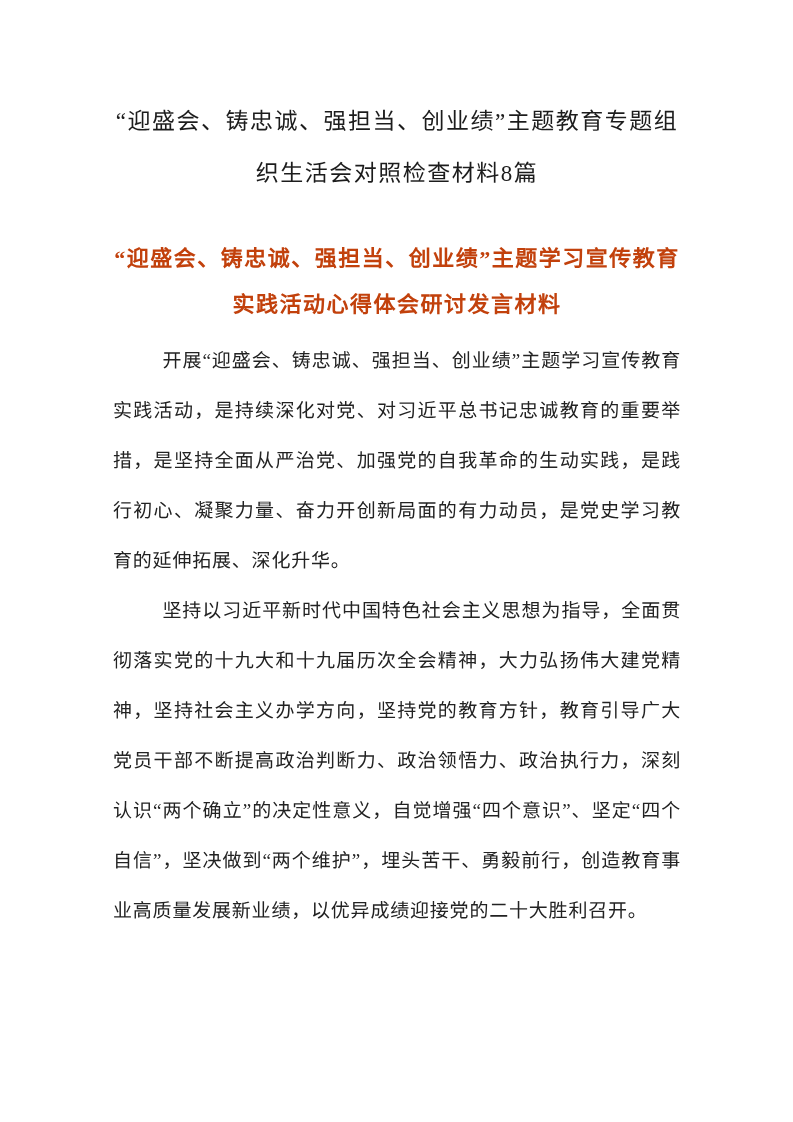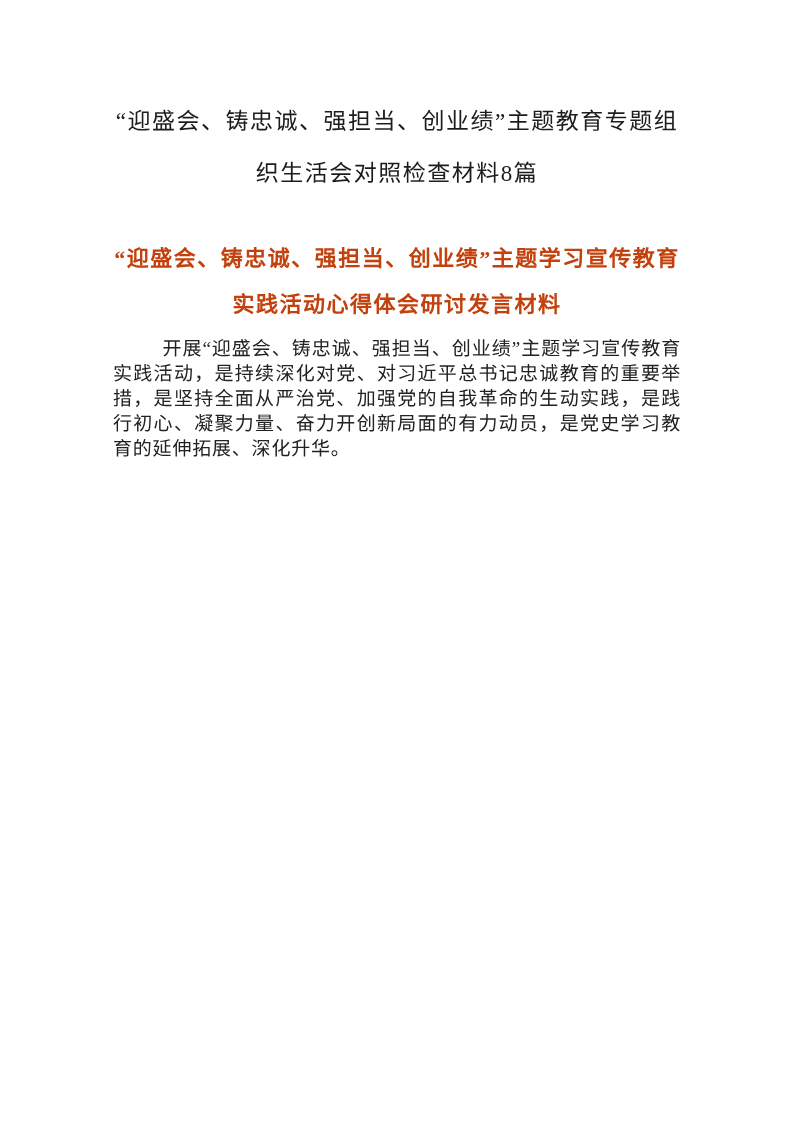--- a/index.html
+++ b/index.html
@@ -33,32 +33,33 @@
     font-size: 22px;
     font-weight: 700;
     line-height: 46px;
     text-align: center;
     letter-spacing: 1.5px;
     color: #c2410c;
   }
   .doc-body p {
     margin: 0;
     font-size: 19px;
-    line-height: 25px;
+    line-height: 50px;
     text-align: justify;
     text-justify: inter-ideograph;
     text-indent: 2.6em;
     letter-spacing: 0.8px;
     color: #222222;
   }
 </style>
 </head>
 <body>
 
 <div class="page">
   <h1 class="doc-title">“迎盛会、铸忠诚、强担当、创业绩”主题教育专题组织生活会对照检查材料8篇</h1>
 
   <h2 class="doc-subtitle">“迎盛会、铸忠诚、强担当、创业绩”主题学习宣传教育实践活动心得体会研讨发言材料</h2>
 
   <div class="doc-body">
     <p>开展“迎盛会、铸忠诚、强担当、创业绩”主题学习宣传教育实践活动，是持续深化对党、对习近平总书记忠诚教育的重要举措，是坚持全面从严治党、加强党的自我革命的生动实践，是践行初心、凝聚力量、奋力开创新局面的有力动员，是党史学习教育的延伸拓展、深化升华。</p>
+    <p>坚持以习近平新时代中国特色社会主义思想为指导，全面贯彻落实党的十九大和十九届历次全会精神，大力弘扬伟大建党精神，坚持社会主义办学方向，坚持党的教育方针，教育引导广大党员干部不断提高政治判断力、政治领悟力、政治执行力，深刻认识“两个确立”的决定性意义，自觉增强“四个意识”、坚定“四个自信”，坚决做到“两个维护”，埋头苦干、勇毅前行，创造教育事业高质量发展新业绩，以优异成绩迎接党的二十大胜利召开。</p>
   </div>
 </div>
 
 </body></html>

